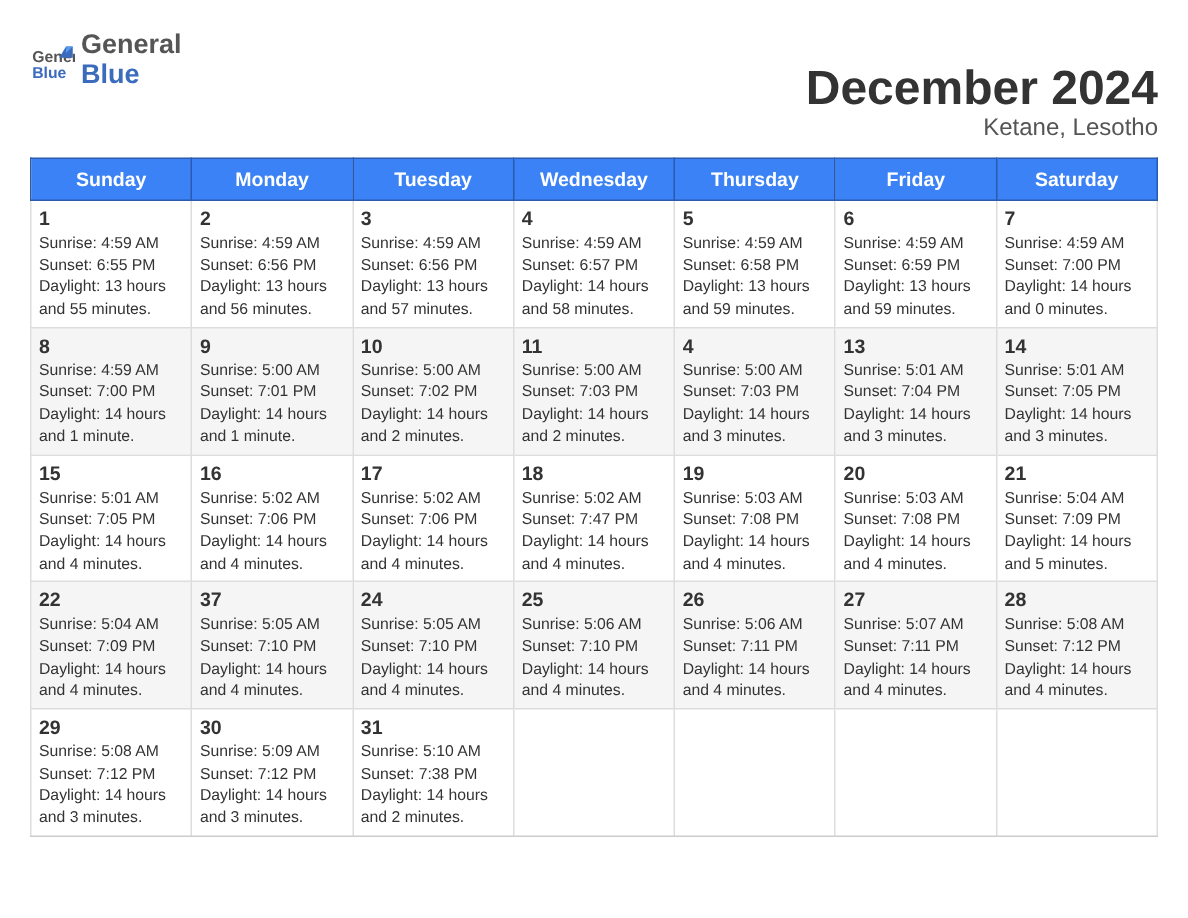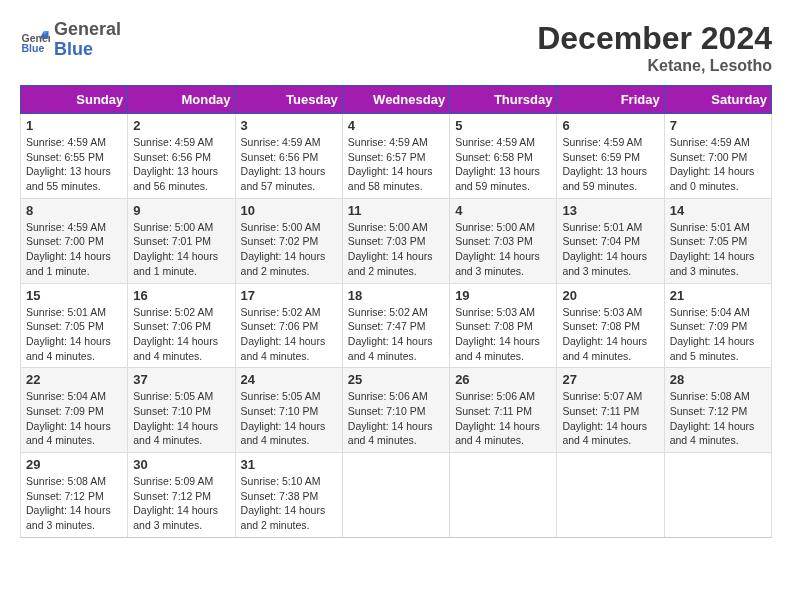--- a/index.html
+++ b/index.html
@@ -29,41 +29,41 @@
       line-height: 1.1;
       color: #333;
     }
     .logo-text span:first-child { color: #555; }
     .logo-icon {
       width: 30px;
       height: 30px;
     }
     .title-area {
       text-align: right;
+      margin-top: 20px;
     }
     .month-title {
       font-size: 32px;
       font-weight: bold;
       color: #333;
     }
     .location {
       font-size: 16px;
       color: #555;
-      font-weight: bold;
     }
     .calendar-table {
       width: 100%;
       border-collapse: collapse;
       border: 1px solid #ccc;
     }
     .calendar-table th {
-      background-color: #a21caf;
+      background-color: #3b82f6;
       color: white;
       padding: 6px 4px;
-      text-align: right;
+      text-align: center;
       font-size: 13px;
       border: 1px solid #2a5aad;
     }
     .calendar-table td {
       vertical-align: top;
       padding: 4px 5px;
       font-size: 10.5px;
       color: #333;
       border: 1px solid #ddd;
       width: calc(100% / 7);

